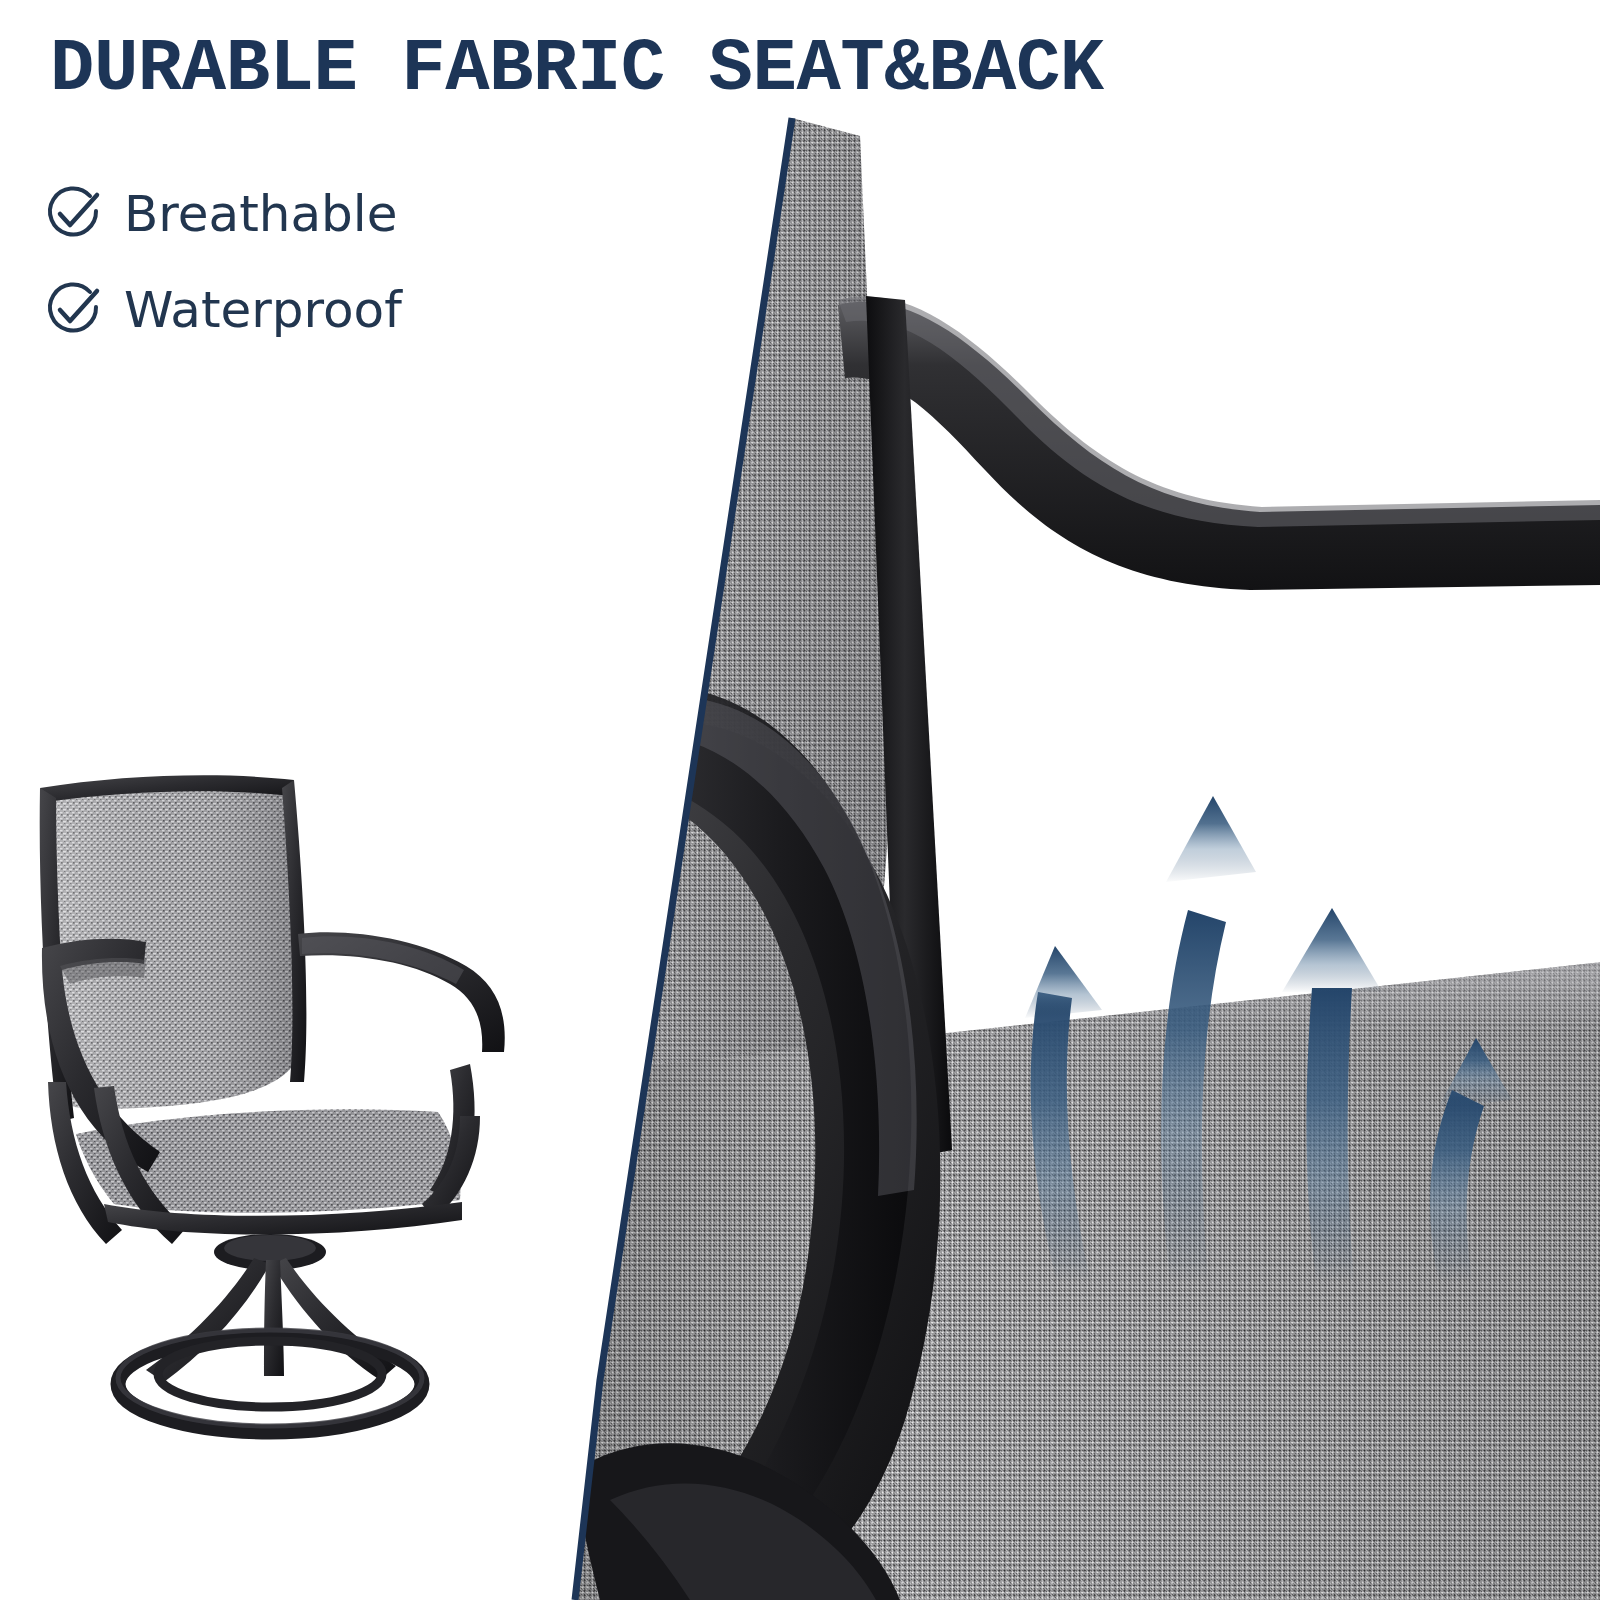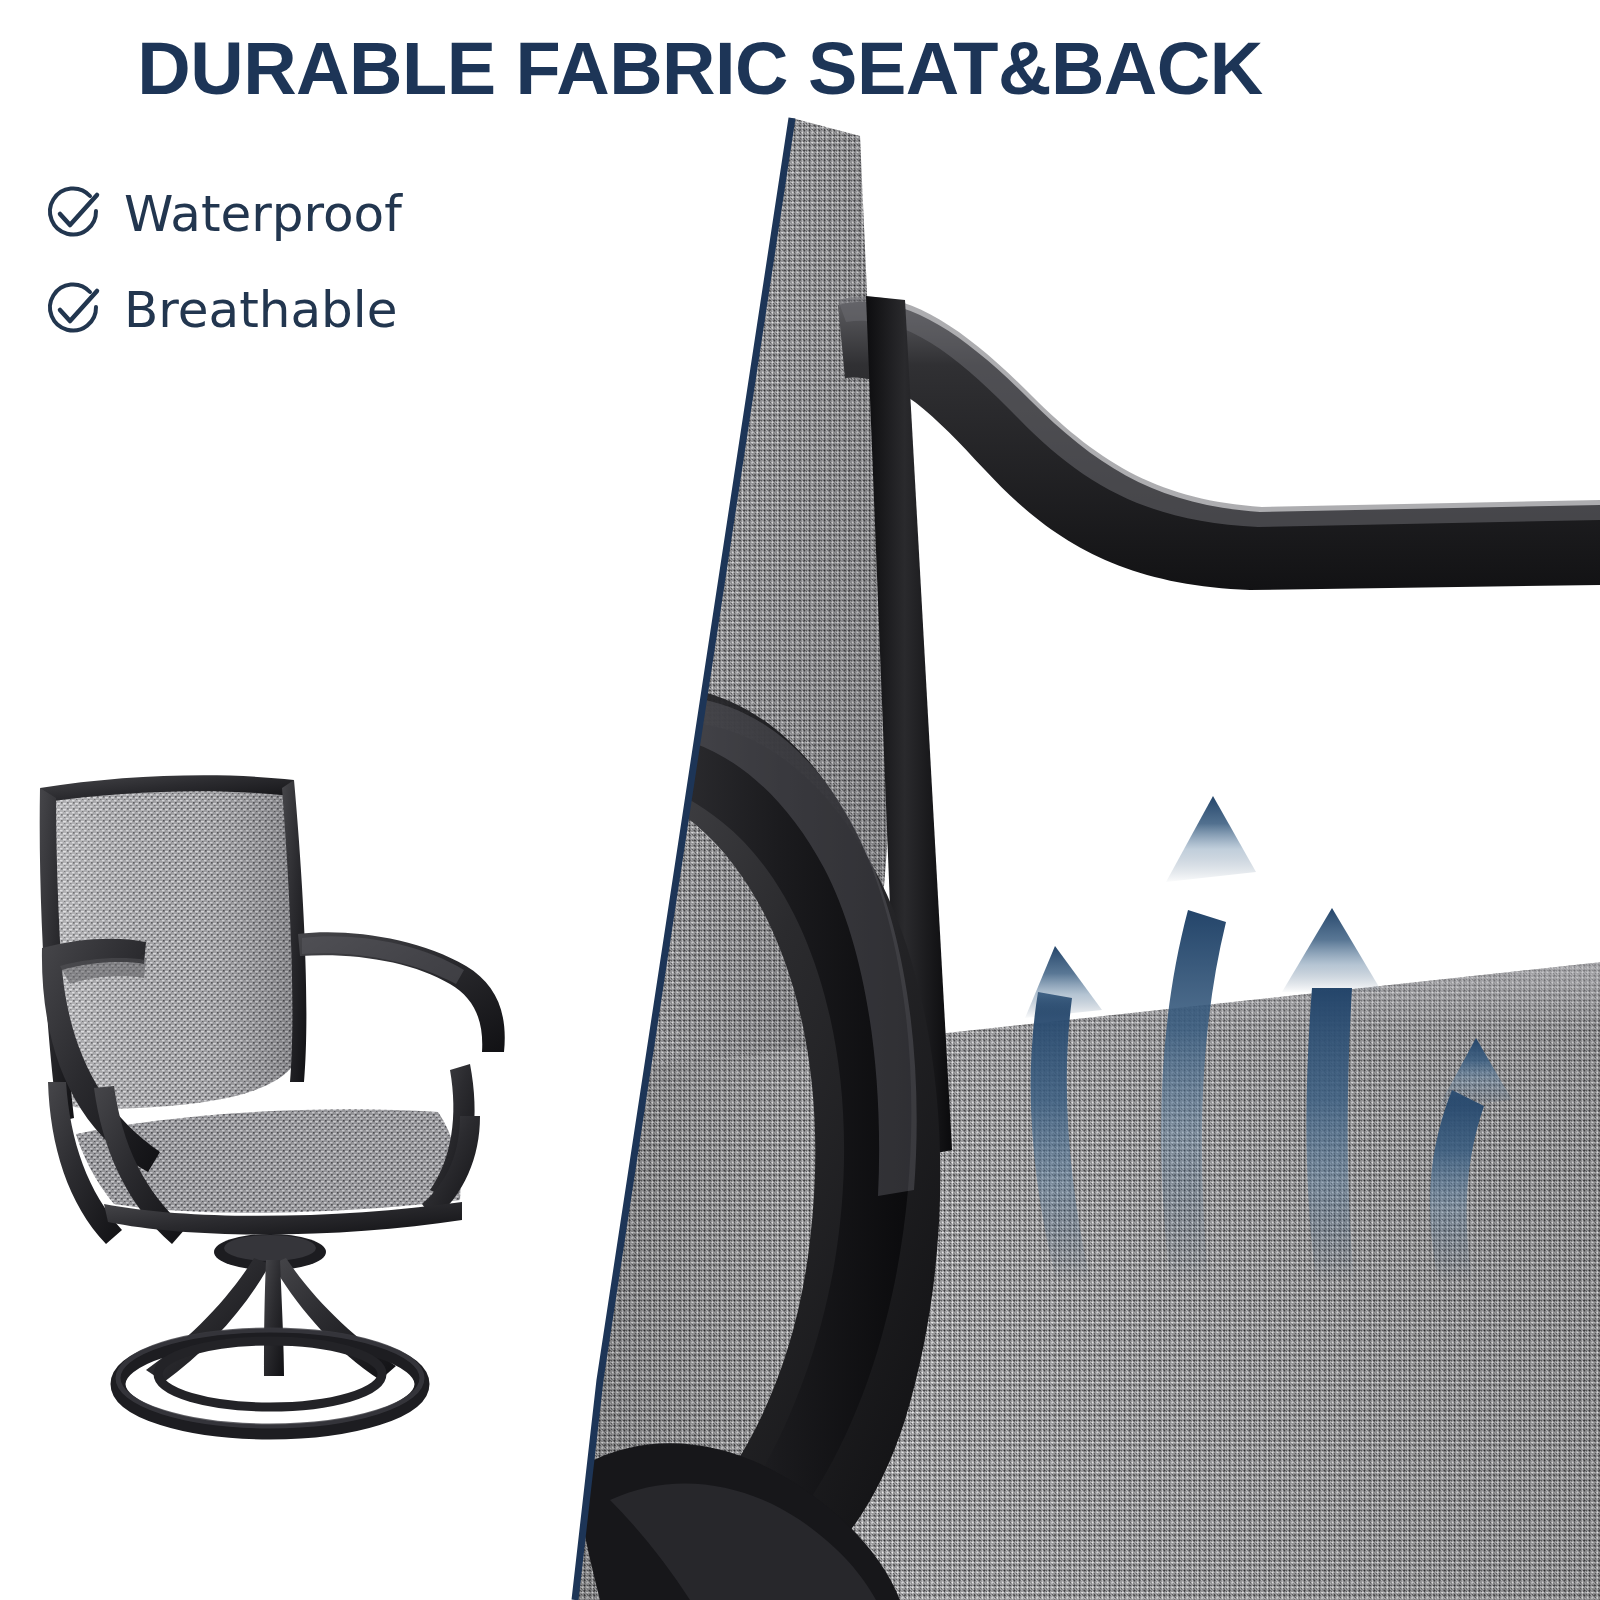--- a/index.html
+++ b/index.html
@@ -14,28 +14,27 @@
     overflow: hidden;
     font-family: "DejaVu Sans", sans-serif;
   }
 
   
   #headline {
     position: absolute;
     left: 50px;
     top: 32px;
     width: 1300px;
-    font-family: Liberation Sans, sans-serif;
+    font-family: Liberation Mono, monospace;
     font-weight: bold;
     font-size: 74px;
     line-height: 1.0;
     letter-spacing: -0.5px;
     color: #1d3557;
     white-space: nowrap;
-    text-align: center;
   }
 
   
   #features {
     position: absolute;
     left: 42px;
     top: 166px;
     width: 540px;
   }
   .feature-row {
@@ -255,31 +254,31 @@
 
 <div id="features">
 
   <div class="feature-row">
     <span class="feature-icon">
       <svg viewBox="0 0 62 62" xmlns="http://www.w3.org/2000/svg">
         <path d="M 48 13 A 23 23 0 1 0 54 28" fill="none" stroke="#22364f" stroke-width="4" stroke-linecap="round"></path>
         <path d="M 18 31 L 28 42 L 55 12" fill="none" stroke="#22364f" stroke-width="4.5" stroke-linecap="round" stroke-linejoin="round"></path>
       </svg>
     </span>
-    <span class="feature-label">Waterproof</span>
+    <span class="feature-label">Breathable</span>
   </div>
 
   <div class="feature-row">
     <span class="feature-icon">
       <svg viewBox="0 0 62 62" xmlns="http://www.w3.org/2000/svg">
         <path d="M 48 13 A 23 23 0 1 0 54 28" fill="none" stroke="#22364f" stroke-width="4" stroke-linecap="round"></path>
         <path d="M 18 31 L 28 42 L 55 12" fill="none" stroke="#22364f" stroke-width="4.5" stroke-linecap="round" stroke-linejoin="round"></path>
       </svg>
     </span>
-    <span class="feature-label">Breathable</span>
+    <span class="feature-label">Waterproof</span>
   </div>
 
 
 </div>
 
 <div id="product-chair">
   <svg viewBox="0 0 520 700" xmlns="http://www.w3.org/2000/svg">
     <defs>
       <pattern id="slingTex" width="6" height="6" patternUnits="userSpaceOnUse">
         <rect width="6" height="6" fill="#a0a0a3"></rect>

